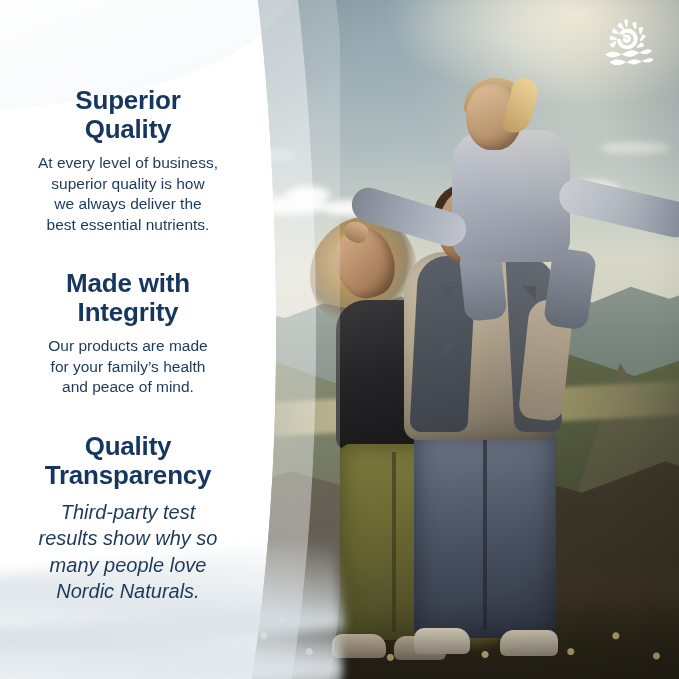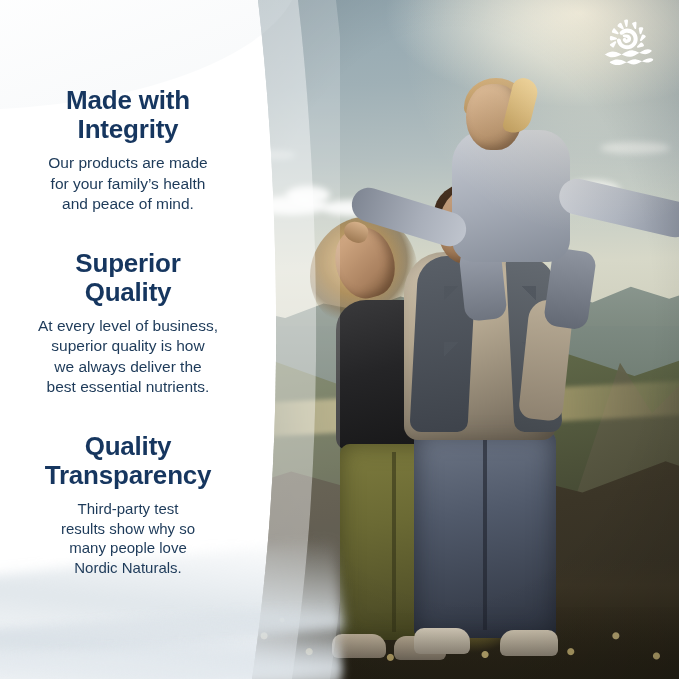--- a/index.html
+++ b/index.html
@@ -343,21 +343,21 @@
     white-space:pre-line;
   }
   .b-body{
     margin-top:9px;
     font-size:15.5px;
     line-height:1.32;
     color:#1d3a59;
     white-space:pre-line;
   }
   .block.b2 .b-body{ font-size:15.5px; }
-  .block.b3 .b-body{ font-size:15px; }
+  .block.b3 .b-body{ font-size:20px;font-style:italic; }
 
   
   .logo{
     position:absolute; right:22px; top:14px;
     width:60px; height:60px;
     z-index:10;
   }
   .logo svg{ display:block; width:60px; height:60px; }
 </style>
 </head>
@@ -428,35 +428,35 @@
   <div class="glass-band"></div>
 
   <div class="panel"></div>
   <div class="swoosh-top"></div>
   <div class="swoosh-bot1"></div>
   <div class="swoosh-bot2"></div>
   <div class="swoosh-bot3"></div>
 
   <div class="content">
 
-    <div class="block b2">
-      <div class="b-head">Made with
-Integrity</div>
-      <div class="b-body">Our products are made
-for your family’s health
-and peace of mind.</div>
-    </div>
-
     <div class="block b1">
       <div class="b-head">Superior
 Quality</div>
       <div class="b-body">At every level of business,
 superior quality is how
 we always deliver the
 best essential nutrients.</div>
+    </div>
+
+    <div class="block b2">
+      <div class="b-head">Made with
+Integrity</div>
+      <div class="b-body">Our products are made
+for your family’s health
+and peace of mind.</div>
     </div>
 
     <div class="block b3">
       <div class="b-head">Quality
 Transparency</div>
       <div class="b-body">Third-party test
 results show why so
 many people love
 Nordic Naturals.</div>
     </div>

